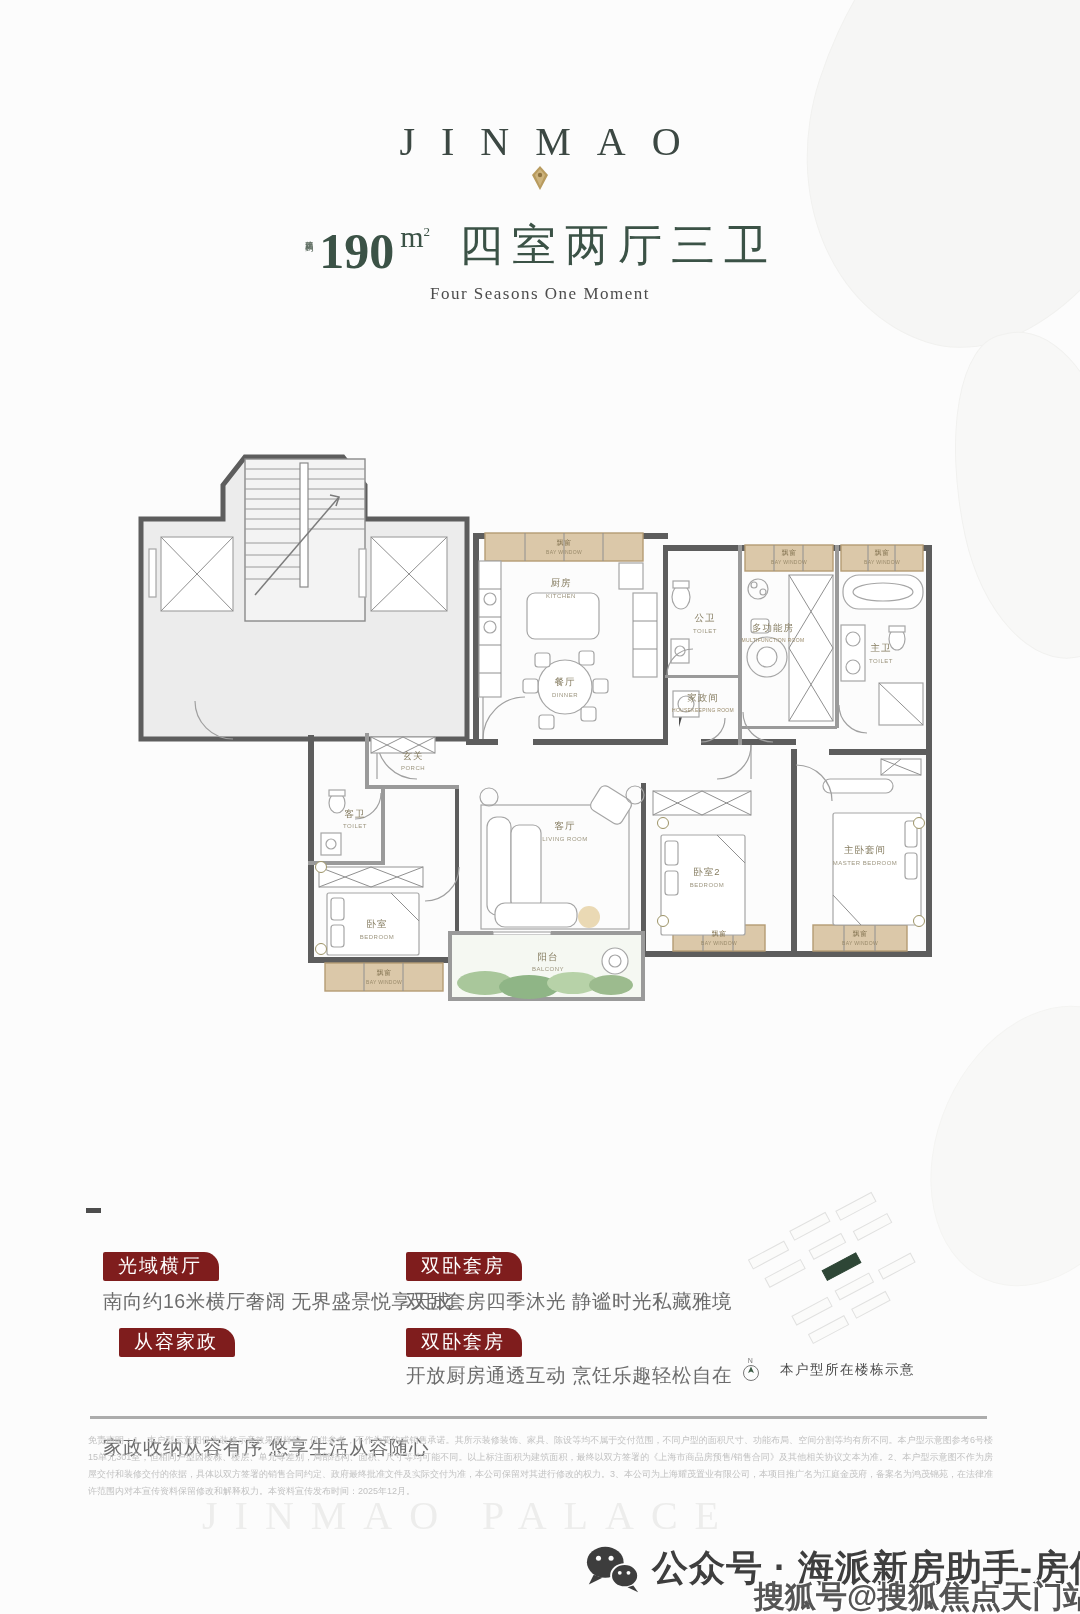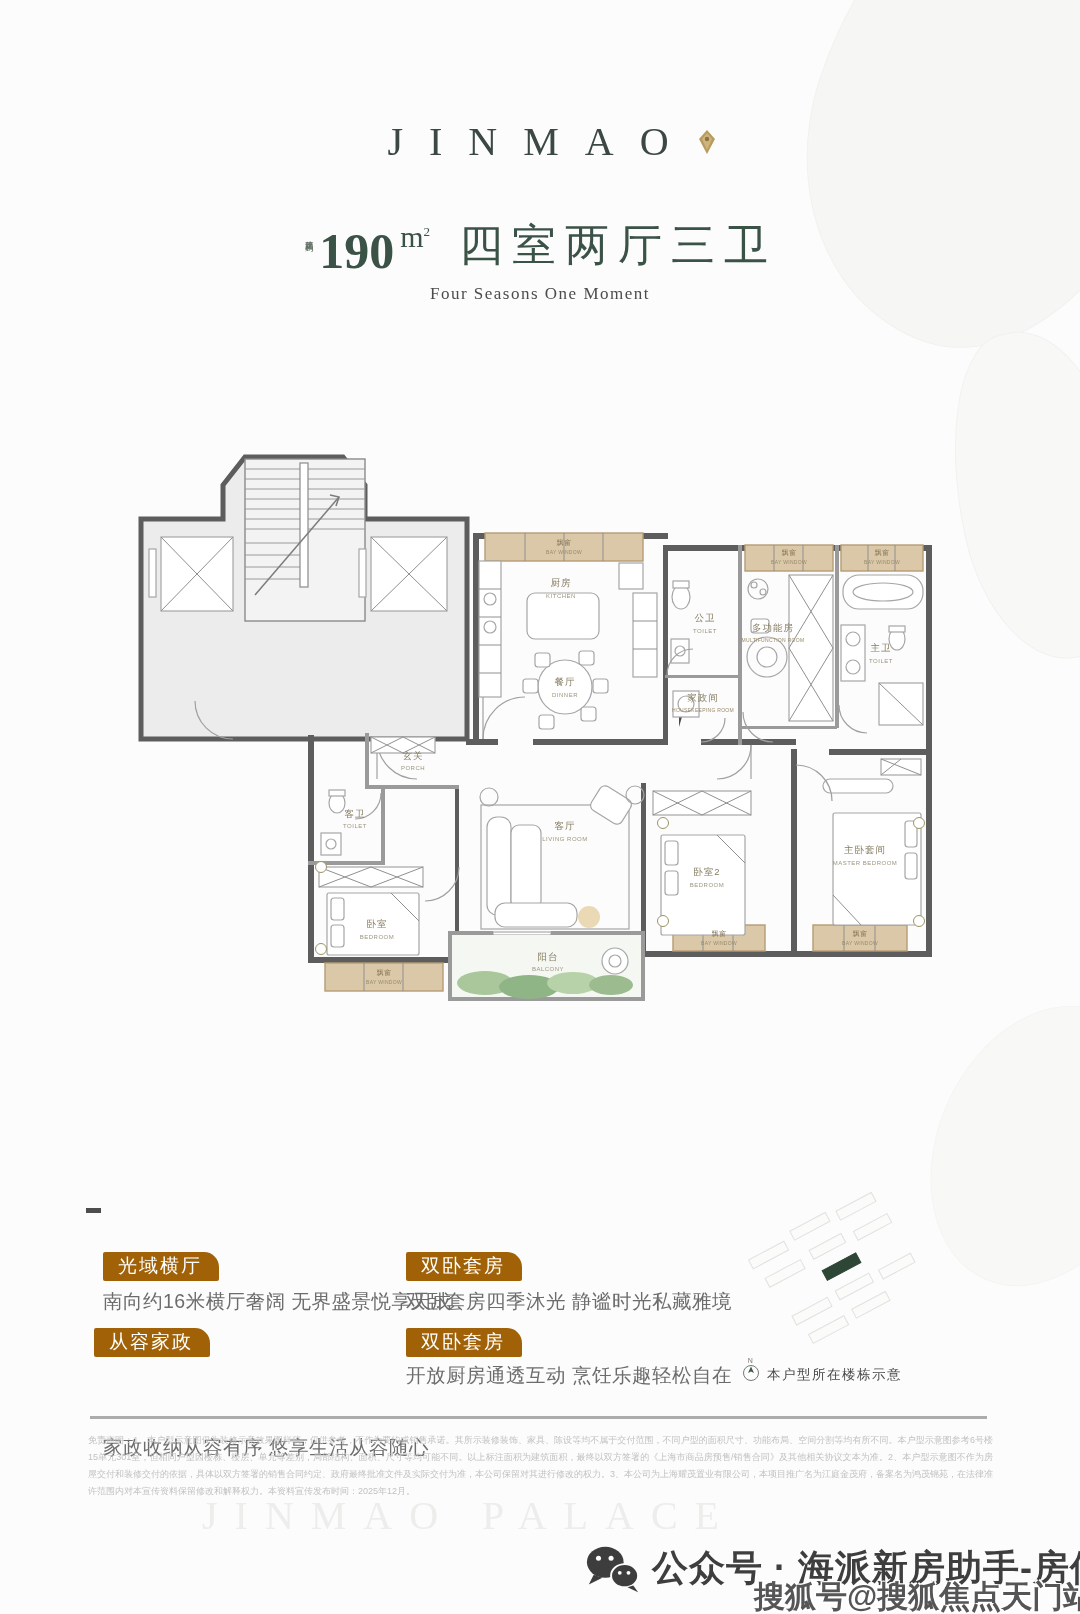--- a/index.html
+++ b/index.html
@@ -6,21 +6,21 @@
   body{width:1080px;height:1614px;position:relative;overflow:hidden;background:#fcfcfc;
        font-family:"Liberation Sans","DejaVu Sans",sans-serif;}
   .abs{position:absolute;}
   
   .petal{position:absolute;background:#f6f6f5;border:1px solid #f1f1ef;}
   .petal.p1{right:-90px;top:-130px;width:350px;height:480px;border-radius:45% 55% 48% 52%/55% 45% 55% 45%;transform:rotate(18deg);}
   .petal.p2{right:-40px;top:330px;width:160px;height:330px;border-radius:50% 50% 45% 55%/60% 40% 55% 45%;transform:rotate(-12deg);background:#f8f8f7;}
   .petal.p3{right:-70px;top:1000px;width:210px;height:290px;border-radius:50%;transform:rotate(24deg);background:#f8f8f7;border-color:#f4f4f2;}
   
   .brand{left:0;right:0;top:118px;display:flex;justify-content:center;align-items:center;
-         font-family:"Liberation Serif","DejaVu Serif",serif;font-size:40px;color:#3c4843;letter-spacing:26px;}
+         font-family:"Liberation Serif","DejaVu Serif",serif;font-size:40px;color:#3c4843;letter-spacing:26px;flex-direction:column;}
   .brand .seg{text-indent:26px;}
   
   .titleRow{left:0;right:0;top:222px;display:flex;justify-content:center;align-items:flex-end;gap:6px;color:#3b5246;}
   .tprefix{writing-mode:vertical-rl;font-size:8px;height:30px;line-height:1.3;color:#5f6e63;letter-spacing:1px;margin-bottom:8px;}
   .tnum{font-family:"Liberation Serif","DejaVu Serif",serif;font-size:50px;line-height:.85;font-weight:600;}
   .tunit{font-family:"Liberation Serif","DejaVu Serif",serif;font-size:30px;line-height:1;margin-bottom:20px;}
   .tunit sup{font-size:13px;}
   .tcn{font-size:44px;letter-spacing:9px;margin-left:23px;font-weight:500;
        font-family:"Liberation Serif","DejaVu Serif",serif;color:#3b5246;line-height:1;margin-bottom:4px;}
   .subtitle{left:0;right:0;top:284px;text-align:center;font-family:"Liberation Serif","DejaVu Serif",serif;
@@ -35,26 +35,26 @@
   .ff{fill:#ffffff;stroke:#a6a6a6;stroke-width:1.2;}
   .x{stroke:#909090;stroke-width:1;}
   .arc{stroke:#a0a0a0;stroke-width:1.2;fill:none;}
   svg text{text-anchor:middle;font-family:"Liberation Sans","DejaVu Sans",sans-serif;}
   .lz{font-size:9.5px;fill:#857c60;letter-spacing:1px;}
   .le{font-size:6px;fill:#9c957f;letter-spacing:.5px;}
   .lzs{font-size:7px;fill:#8a7a58;letter-spacing:.5px;}
   .les{font-size:5px;fill:#998a6a;letter-spacing:.3px;}
   
   .dash{left:86px;top:1208px;width:15px;height:5px;background:#4d4d4d;}
-  .badge{position:absolute;background:#a16207;color:#fff;font-size:19px;letter-spacing:2px;
+  .badge{position:absolute;background:#7f1d1d;color:#fff;font-size:19px;letter-spacing:2px;
          padding:4px 17px 6px 15px;border-radius:2px 15px 2px 2px;line-height:1;}
   .ftext{position:absolute;font-size:19.5px;color:#6c6c6c;letter-spacing:.5px;}
   
   .sitemap{left:735px;top:1190px;}
-  .caption{left:742px;top:1356px;display:flex;align-items:flex-end;gap:7px;font-size:13.5px;color:#4a4a4a;letter-spacing:1.5px;}
+  .caption{left:742px;top:1356px;display:flex;align-items:center;gap:20px;font-size:13.5px;color:#4a4a4a;letter-spacing:1.5px;}
   
   .divider{left:90px;top:1416px;width:897px;height:3px;background:#acacac;}
   .disclaimer{left:88px;top:1432px;width:905px;font-size:9px;line-height:1.9;color:#c2c2c2;text-align:justify;}
   
   .watermark{left:202px;top:1492px;font-family:Liberation Serif, serif;font-size:40px;
              letter-spacing:17px;color:#ededec;white-space:nowrap;z-index:1;}
   .wechatRow{left:584px;top:1542px;display:flex;align-items:center;gap:10px;z-index:2;}
   .wechatTxt{font-size:36px;font-weight:700;color:#3e3e3e;letter-spacing:1px;white-space:nowrap;}
   .sohu{left:754px;top:1576px;font-size:31px;font-weight:700;color:#555;white-space:nowrap;z-index:3;
         text-shadow:-1.5px -1.5px 0 #fff,1.5px -1.5px 0 #fff,-1.5px 1.5px 0 #fff,1.5px 1.5px 0 #fff;}
@@ -361,21 +361,21 @@
     <text class="lz" x="732" y="410">主卧套间</text>
     <text class="le" x="732" y="422">MASTER BEDROOM</text>
   </g>
 </svg>
 
 <div class="abs dash"></div>
 <div class="badge" style="left:103px;top:1252px;">光域横厅</div>
 <div class="ftext" style="left:103px;top:1288px;">南向约16米横厅奢阔 无界盛景悦享天成</div>
 <div class="badge" style="left:406px;top:1252px;">双卧套房</div>
 <div class="ftext" style="left:406px;top:1288px;">双卧套房四季沐光 静谧时光私藏雅境</div>
-<div class="badge" style="left:94px;top:1328px;">从容家政</div>
+<div class="badge" style="left:119px;top:1328px;">从容家政</div>
 <div class="ftext" style="left:103px;top:1434px;">家政收纳从容有序 悠享生活从容随心</div>
 <div class="badge" style="left:406px;top:1328px;">双卧套房</div>
 <div class="ftext" style="left:406px;top:1362px;">开放厨房通透互动 烹饪乐趣轻松自在</div>
 
 <svg class="abs sitemap" width="210" height="160" viewBox="0 0 210 160">
   <g transform="rotate(-28 105 78)" stroke="#e1e1e0" fill="#fbfbfa" stroke-width="1">
     <rect x="28" y="28" width="40" height="10"></rect>
       <rect x="78" y="22" width="40" height="10"></rect>
       <rect x="128" y="26" width="40" height="10"></rect>
     <rect x="34" y="52" width="40" height="10"></rect>

